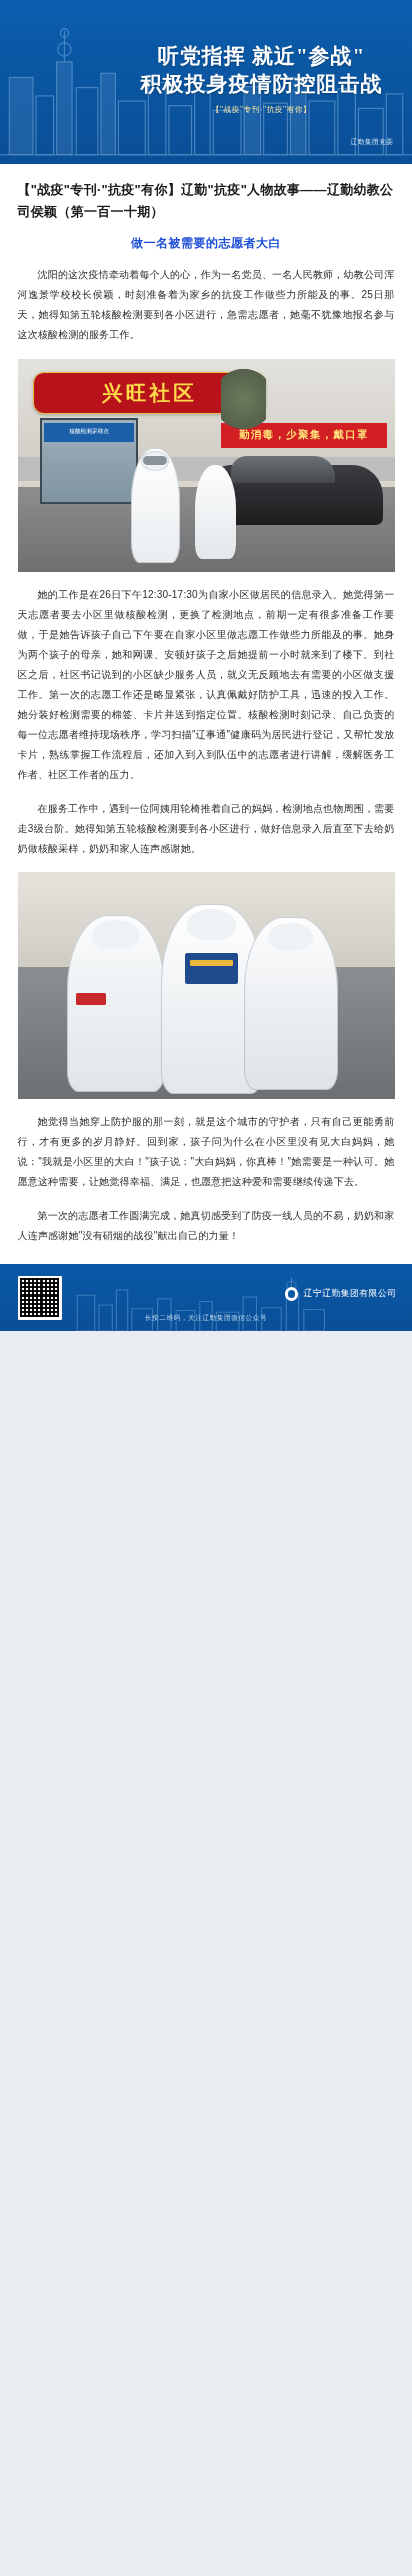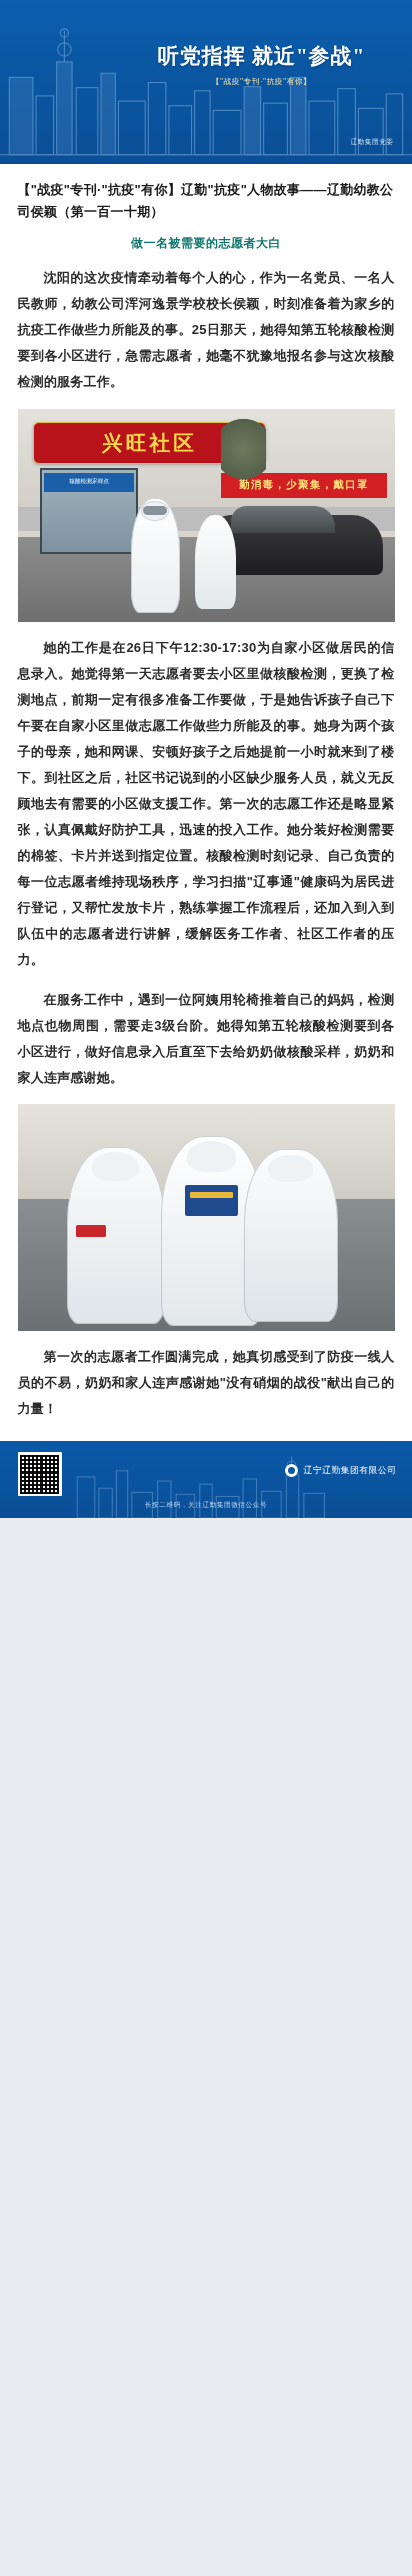--- a/index.html
+++ b/index.html
@@ -79,50 +79,49 @@
     font-weight: bold;
     color: #1a1a1a;
     text-align: left;
     letter-spacing: 0.3px;
     margin: 2.1px 0 13.4px 0;
     font-family: "Liberation Sans", sans-serif;
   }
   .section-title {
     font-size: 12px;
     font-weight: bold;
-    color: #0f766e;
+    color: #1d4ed8;
     text-align: center;
     margin: 5.2px 0 13.4px 0;
     letter-spacing: 0.5px;
   }
   p.body {
-    font-size: 13px;
+    font-size: 10px;
     line-height: 2.0;
     color: #2b2b2b;
     margin: 0 0 13.4px 0;
     text-align: justify;
     letter-spacing: 0.2px;
     text-indent: 2em;
-    font-weight: bold;
   }
 
   
   .photo {
     width: 100%;
     margin: 3.1px 0 13.4px 0;
     position: relative;
     overflow: hidden;
     background: #bdbdbd;
   }
   .photo1 { height: 213px; }
   .p1-sky { position:absolute; left:0; top:0; width:100%; height:46%; background:linear-gradient(180deg,#cfd6da 0%, #b9c2c7 100%); }
   .p1-bldg { position:absolute; left:0; top:0; width:100%; height:46%; background:linear-gradient(180deg,#e4e2dd 0%,#d2cfc8 100%); }
   .p1-sign {
     position:absolute; left:4%; top:6%; width:62%; height:20%;
-    background:#b8131a; border:1.5px solid #e3c043; border-radius:6px;
+    background:#b8131a; border:1.5px solid #e3c043; border-radius:11px;
     display:flex; align-items:center; justify-content:center;
     color:#ffd94a; font-size:20.6px; font-weight:bold; letter-spacing:3.1px;
     font-family:"Liberation Serif", serif;
     box-shadow: 0 1px 3.1px rgba(0,0,0,.25);
   }
   .p1-banner {
     position:absolute; right:2%; top:30%; width:44%; height:12%;
     background:#d21f24; color:#ffe37a; font-size:10.3px; font-weight:bold;
     display:flex; align-items:center; justify-content:center; letter-spacing:1.5px;
     font-family:"Liberation Serif", serif;
@@ -207,21 +206,21 @@
   }
   .p2-redband{
     position:absolute; left:10%; top:44%; width:30%; height:7%;
     background:#c7262b; border-radius:1.5px;
   }
 
   
   .footer {
     position: relative;
     width: 412px;
-    height: 77px;
+    height: 67px;
     background: linear-gradient(180deg,#0a59a8 0%, #0a4f97 100%);
     overflow:hidden;
   }
   .footer .fskyline{
     position:absolute; left:0; bottom:0; width:100%; height:100%; opacity:.5;
   }
   .qr {
     position:absolute;
     left: 17.5px; top: 11.3px;
     width: 44px; height: 44px;
@@ -290,20 +289,21 @@
         <rect x="110" y="120" width="30" height="180"></rect>
         <rect x="196" y="142" width="28" height="158"></rect>
         <rect x="474" y="168" width="32" height="132"></rect>
         <rect x="564" y="150" width="30" height="150"></rect>
       </g>
     </svg>
 
     <div class="banner-inner">
       <div class="banner-title-wrap">
         <div class="banner-line1">听党指挥 就近"参战"</div>
+        <div class="banner-line2">积极投身疫情防控阻击战</div>
         <div class="banner-sub">【"战疫"专刊·"抗疫"有你】</div>
       </div>
       <div class="banner-org">辽勤集团党委</div>
     </div>
   </div>
 
   <div class="article">
 
     <h1 class="article-title">【"战疫"专刊·"抗疫"有你】辽勤"抗疫"人物故事——辽勤幼教公司侯颖（第一百一十期）</h1>
 
@@ -343,20 +343,23 @@
       </div>
       <div class="p2-v2">
         <div class="p2-hood"></div>
         <div class="p2-badge"></div>
       </div>
       <div class="p2-v3">
         <div class="p2-hood"></div>
       </div>
     </div>
 
+    <p class="body">
+      <span>她觉得当她穿上防护服的那一刻，就是这个城市的守护者，只有自己更能勇前行，才有更多的岁月静好。回到家，孩子问为什么在小区里没有见大白妈妈，她说："我就是小区里的大白！"孩子说："大白妈妈，你真棒！"她需要是一种认可。她愿意这种需要，让她觉得幸福、满足，也愿意把这种爱和需要继续传递下去。</span>
+    </p>
 
     <p class="body">
       <span>第一次的志愿者工作圆满完成，她真切感受到了防疫一线人员的不易，奶奶和家人连声感谢她"没有硝烟的战役"献出自己的力量！</span>
     </p>
 
   </div>
 
   <div class="footer">
     <svg class="fskyline" viewBox="0 0 800 150" preserveAspectRatio="none">
       <g fill="none" stroke="#8cbdea" stroke-width="2" opacity="0.8">

